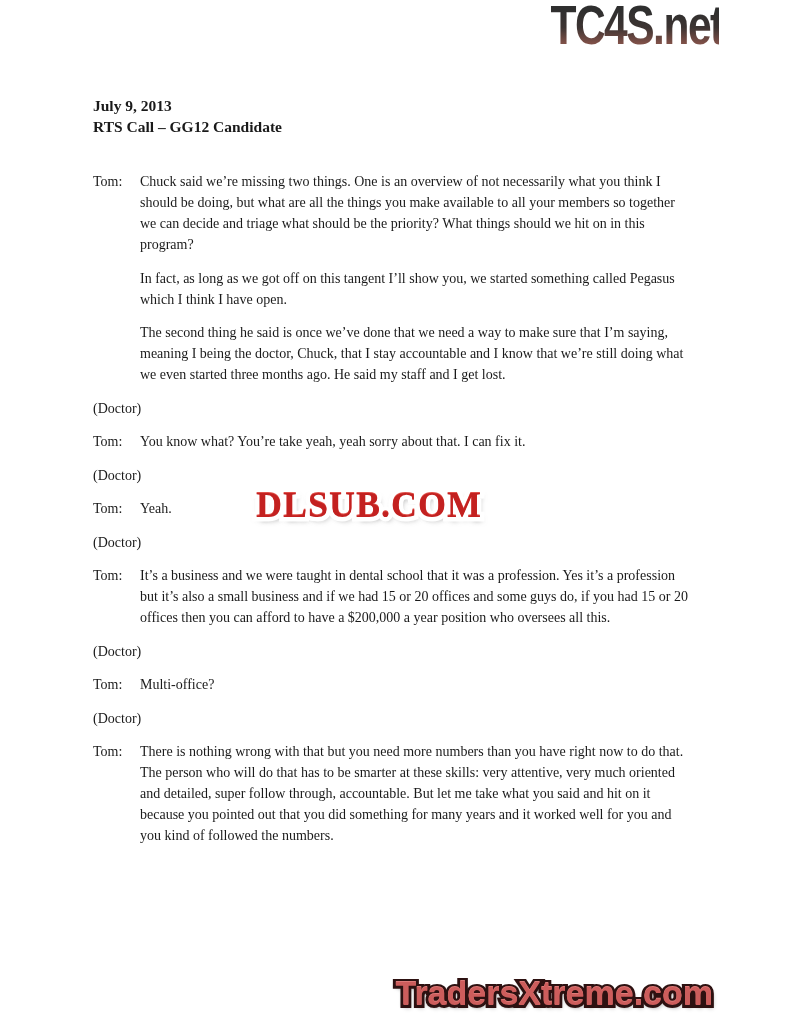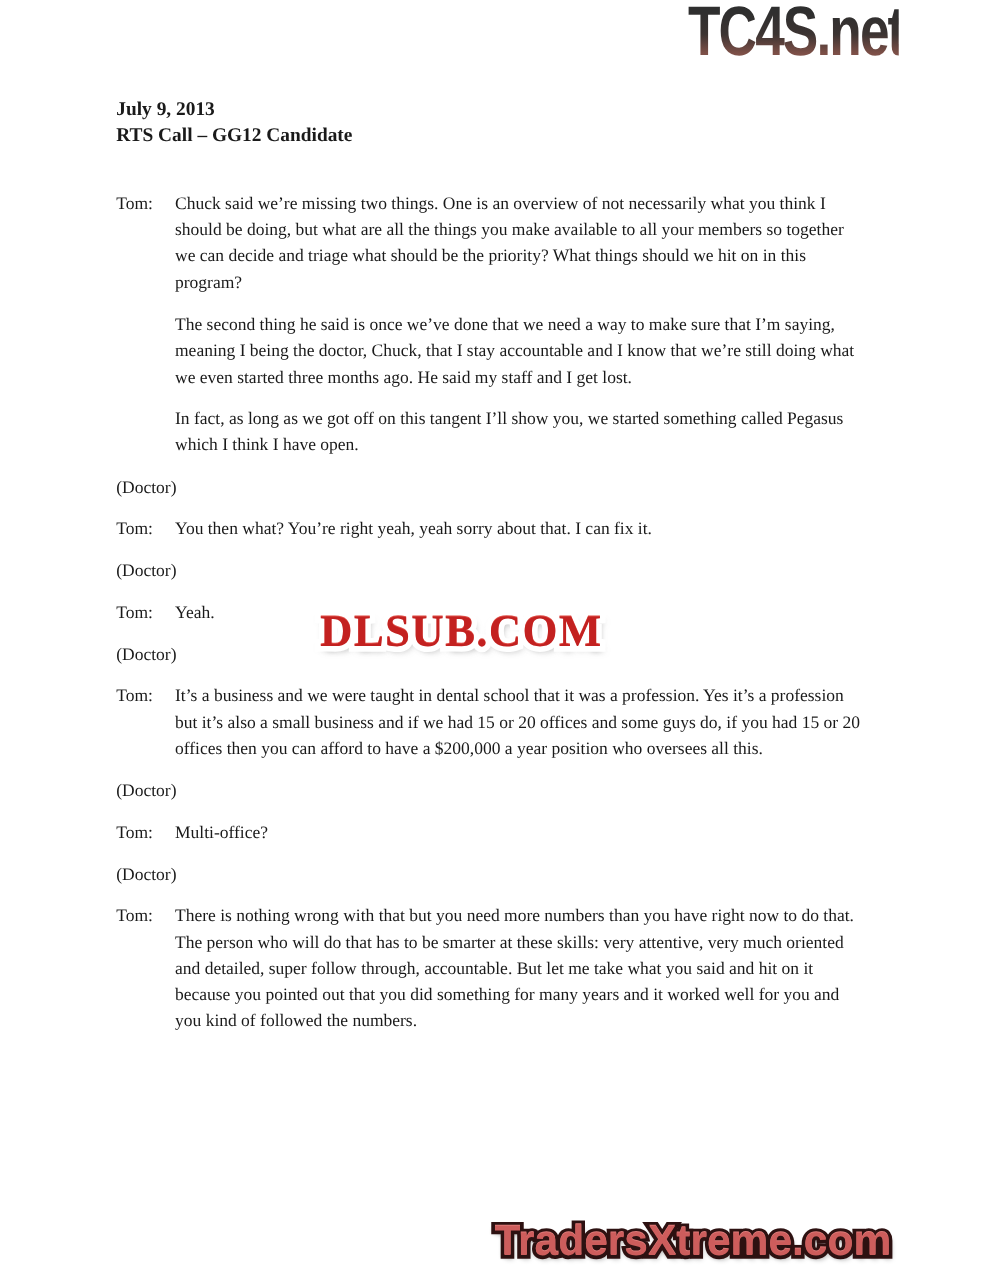--- a/index.html
+++ b/index.html
@@ -68,21 +68,21 @@
     color: #2d1111;
     -webkit-text-stroke: 6px #2d1111;
     text-shadow: 0 0 3px #b9b9b9, 2px 3px 4px #a8a8a8, -2px 2px 3px #bcbcbc;
   }
   .wm-traders .layer-fill { color: #cd5d5c; text-shadow: 0 -1px 0 #de7a78; }
 
   
   .content {
     position: absolute;
     left: 93px;
-    top: 77px;
+    top: 95px;
     width: 600px;
   }
   .doc-header {
     font-weight: bold;
     font-size: 15.5px;
     line-height: 21px;
     margin-bottom: 34px;
   }
   .transcript { font-size: 14px; line-height: 21px; }
   .entry { margin: 0 0 12.5px 0; }
@@ -112,29 +112,29 @@
       <div>RTS Call – GG12 Candidate</div>
     </div>
 
     <div class="transcript">
 
       <p class="entry has-spk">
         <span class="spk">Tom:</span>
         <span class="txt">Chuck said we’re missing two things. One is an overview of not necessarily what you think I should be doing, but what are all the things you make available to all your members so together we can decide and triage what should be the priority? What things should we hit on in this program?</span>
       </p>
 
+      <p class="entry cont">In fact, as long as we got off on this tangent I’ll show you, we started something called Pegasus which I think I have open.</p>
+
       <p class="entry cont">The second thing he said is once we’ve done that we need a way to make sure that I’m saying, meaning I being the doctor, Chuck, that I stay accountable and I know that we’re still doing what we even started three months ago. He said my staff and I get lost.</p>
-
-      <p class="entry cont">In fact, as long as we got off on this tangent I’ll show you, we started something called Pegasus which I think I have open.</p>
 
       <p class="entry doctor">(Doctor)</p>
 
       <p class="entry has-spk">
         <span class="spk">Tom:</span>
-        <span class="txt">You then what? You’re right yeah, yeah sorry about that. I can fix it.</span>
+        <span class="txt">You know what? You’re take yeah, yeah sorry about that. I can fix it.</span>
       </p>
 
       <p class="entry doctor">(Doctor)</p>
 
       <p class="entry has-spk">
         <span class="spk">Tom:</span>
         <span class="txt">Yeah.</span>
       </p>
 
       <p class="entry doctor">(Doctor)</p>

